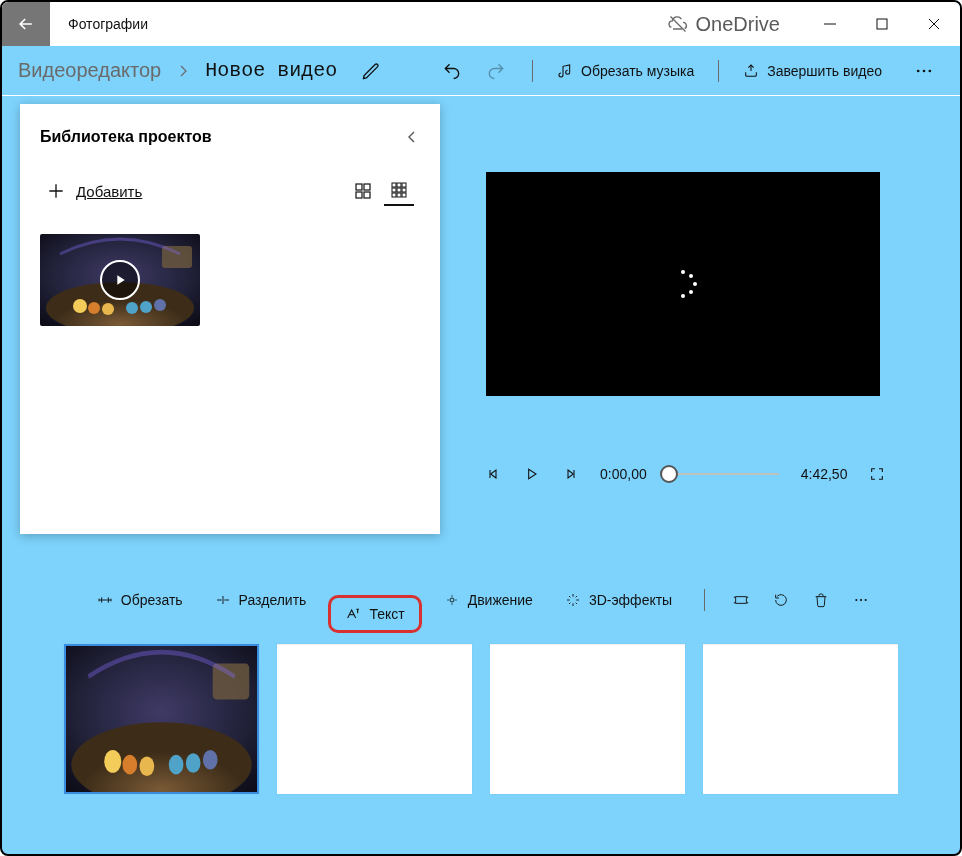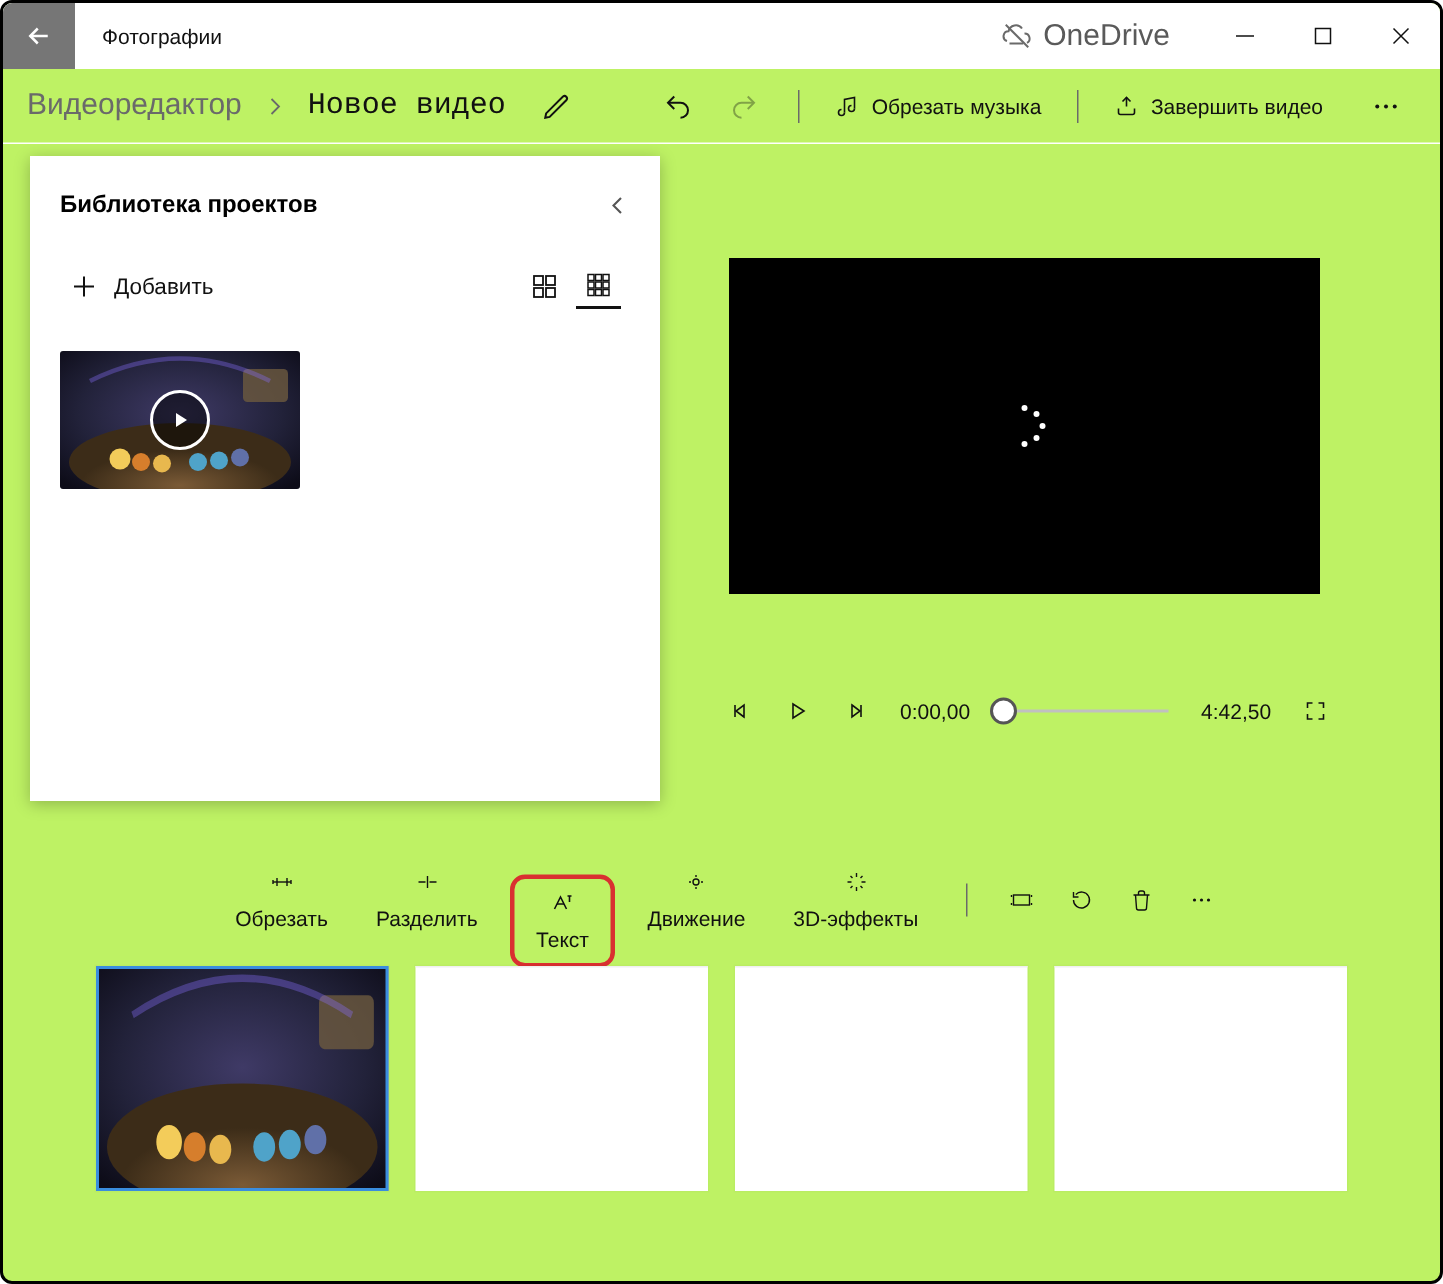--- a/index.html
+++ b/index.html
@@ -1,17 +1,17 @@
 <!DOCTYPE html>
 <html><head>
 <meta charset="utf-8">
 <style>
 * { box-sizing: border-box; margin: 0; padding: 0; }
 body { font-family: "Segoe UI", Arial, sans-serif; background: #ffffff; }
-.capture { width: 962px; height: 856px; border: 2px solid #000; border-radius: 8px; position: relative; overflow: hidden; background: #bef264; }
+.capture { width: 962px; height: 856px; border: 2px solid #000; border-radius: 8px; position: relative; overflow: hidden; background: #7dd3fc; }
 
 
 .titlebar { height: 44px; display: flex; align-items: stretch; background: #fff; }
 .titlebar .back { width: 48px; background: #767676; display:flex; align-items:center; justify-content:center; color:#fff; }
 .titlebar .app { flex: 0 0 auto; display:flex; align-items:center; padding: 0 18px; font-size: 14px; color: #111; }
 .titlebar .spacer { flex: 1; }
 .titlebar .cloud { display:flex; align-items:center; gap:8px; color:#5a5a5a; font-size:20px; padding-right: 24px; }
 .titlebar .ctl { width: 52px; display:flex; align-items:center; justify-content:center; color:#111; }
 
 
@@ -23,21 +23,21 @@
 .cmdbar .vsep { width:1px; height:22px; background:#6a6a6a; margin: 0 14px; }
 .cmdbar .txtbtn { display:flex; align-items:center; gap:8px; color:#111; font-size:14px; padding: 6px 10px; }
 
 
 .middle { position: relative; height: 460px; margin-top: 4px; }
 .panel { position: absolute; left: 18px; top: 4px; width: 420px; height: 430px; background:#fff; box-shadow: 0 2px 10px rgba(0,0,0,0.25); padding: 24px 20px 16px 20px; }
 .panel .hdr { display:flex; align-items:center; justify-content:space-between; }
 .panel .hdr h3 { font-size:16px; font-weight:600; }
 .panel .chev { font-size: 18px; color:#555; }
 .panel .tools { margin-top: 30px; display:flex; align-items:center; gap:14px; padding: 0 6px; }
-.panel .addbtn { display:flex; align-items:center; gap:10px; font-size:15px; color:#111; }
+.panel .addbtn { display:flex; align-items:center; gap:10px; font-size:15px; color:#111;text-decoration:underline; }
 .panel .viewbtn { width:30px; height:30px; display:flex; align-items:center; justify-content:center; color:#111; }
 .panel .viewbtn.active::after { content:""; position:absolute; }
 .panel .viewwrap { display:flex; gap:6px; margin-left:auto; }
 .panel .viewbtn.active { border-bottom: 2px solid #111; }
 .thumb { margin-top: 28px; width:160px; height:92px; position:relative; border-radius:2px; overflow:hidden; }
 .thumb .play { position:absolute; inset:0; display:flex; align-items:center; justify-content:center; color:#fff;}
 .thumb .play .circ { width:36px; height:36px; border-radius:50%; background:rgba(0,0,0,0.5); display:flex; align-items:center; justify-content:center; outline: 2px solid #fff; }
 .thumb svg.art, .storythumb svg.art { width:100%; height:100%; display:block; }
 
 .preview { position:absolute; left: 484px; top: 72px; width: 394px; height: 224px; background:#000; display:flex; align-items:center; justify-content:center; }
@@ -46,21 +46,21 @@
 
 .transport { position:absolute; left: 484px; top: 344px; width: 394px; height: 60px; display:flex; align-items:center; gap: 22px; }
 .transport .pbtn { color:#111; }
 .transport .time { font-size:14px; color:#111; }
 .transport .slider { flex:0 0 110px; height: 2px; background:#c0c0c0; position:relative; }
 .transport .slider .knob { position:absolute; left:0; top:50%; width:18px; height:18px; border-radius:50%; background:#fff; border:2px solid #555; transform:translate(-50%,-50%);}
 .transport .fs { margin-left: auto; }
 
 
 .editbar { height: 52px; display:flex; align-items:center; justify-content:center; gap: 12px; margin-top: 14px; }
-.ebtn { display:flex; align-items:center; gap:8px; font-size:14px; color:#111; padding: 6px 10px; border-radius:4px;flex-direction:column; }
+.ebtn { display:flex; align-items:center; gap:8px; font-size:14px; color:#111; padding: 6px 10px; border-radius:4px; }
 .ebtn.hilite { border: 3px solid #d93030; border-radius:10px; padding: 8px 14px; margin-top: 28px; }
 .editbar .vsep { width:1px; height:22px; background:#6a6a6a; margin: 0 10px; }
 
 
 .story { display:flex; gap: 18px; padding: 18px 62px 0 62px; }
 .storythumb { width: 200px; height:150px; background:#fff; position:relative; box-shadow: 0 0 0 1px rgba(0,0,0,0.02); }
 .storythumb .olay { position:absolute; left:0; right:0; bottom:0; height:36px; display:flex; align-items:center; color:#fff; padding: 0 10px; font-size:14px; gap:8px; }
 .storythumb .olay .r { margin-left:auto; }
 .storythumb.placeholder { background:#fff; border-top:1px solid #f0f0f0; }
 

